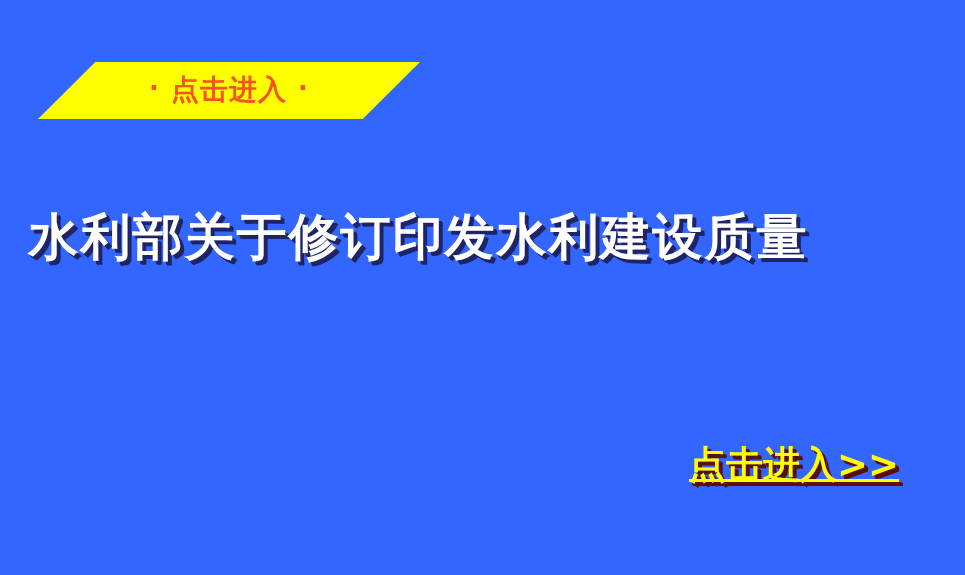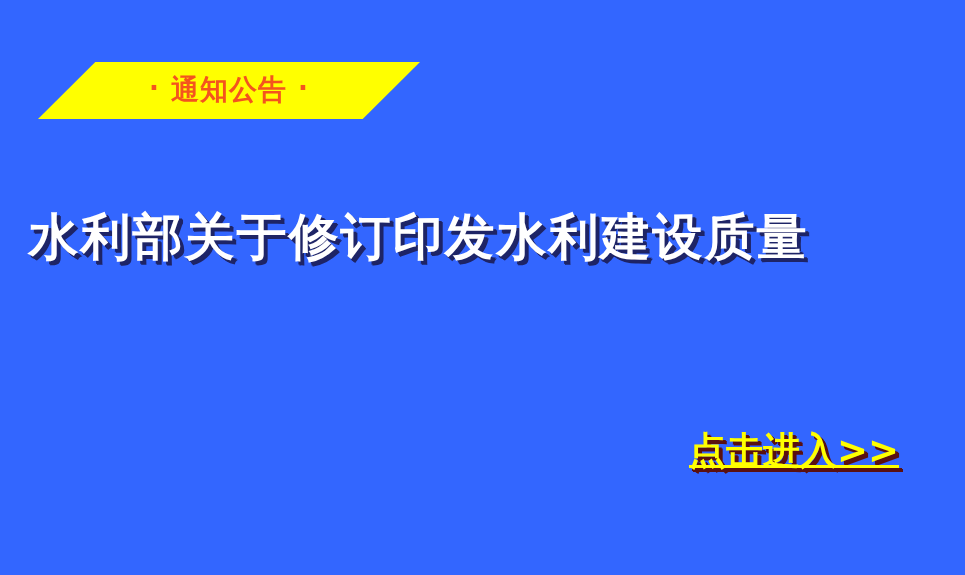--- a/index.html
+++ b/index.html
@@ -79,42 +79,42 @@
     white-space: nowrap;
   }
   .headline-line {
     display: block;
   }
 
   
   .cta {
     position: absolute;
     right: 66px;
-    top: 428px;
+    top: 442px;
     color: #ffff00;
     font-family: "DejaVu Sans", "Liberation Sans", sans-serif;
     font-size: 37px;
     font-weight: bold;
     line-height: 46px;
     letter-spacing: 0px;
     white-space: nowrap;
     text-shadow: 3px 3px 0 #5a1010, 4px 4px 0 #5a1010;
     cursor: pointer;
   }
 </style>
 </head>
 <body>
 
 <div class="stage">
 
   <div class="banner">
     <div class="banner-shape"></div>
     <div class="banner-text">
       <span class="banner-dot">·</span>
-      <span>通知公告</span>
+      <span>点击进入</span>
       <span class="banner-dot">·</span>
     </div>
   </div>
 
   <div class="headline">
     <span class="headline-line">水利部关于修订印发水利建设质量</span>
   </div>
 
   <a class="cta" href="#">点击进入&gt;&gt;</a>
 

